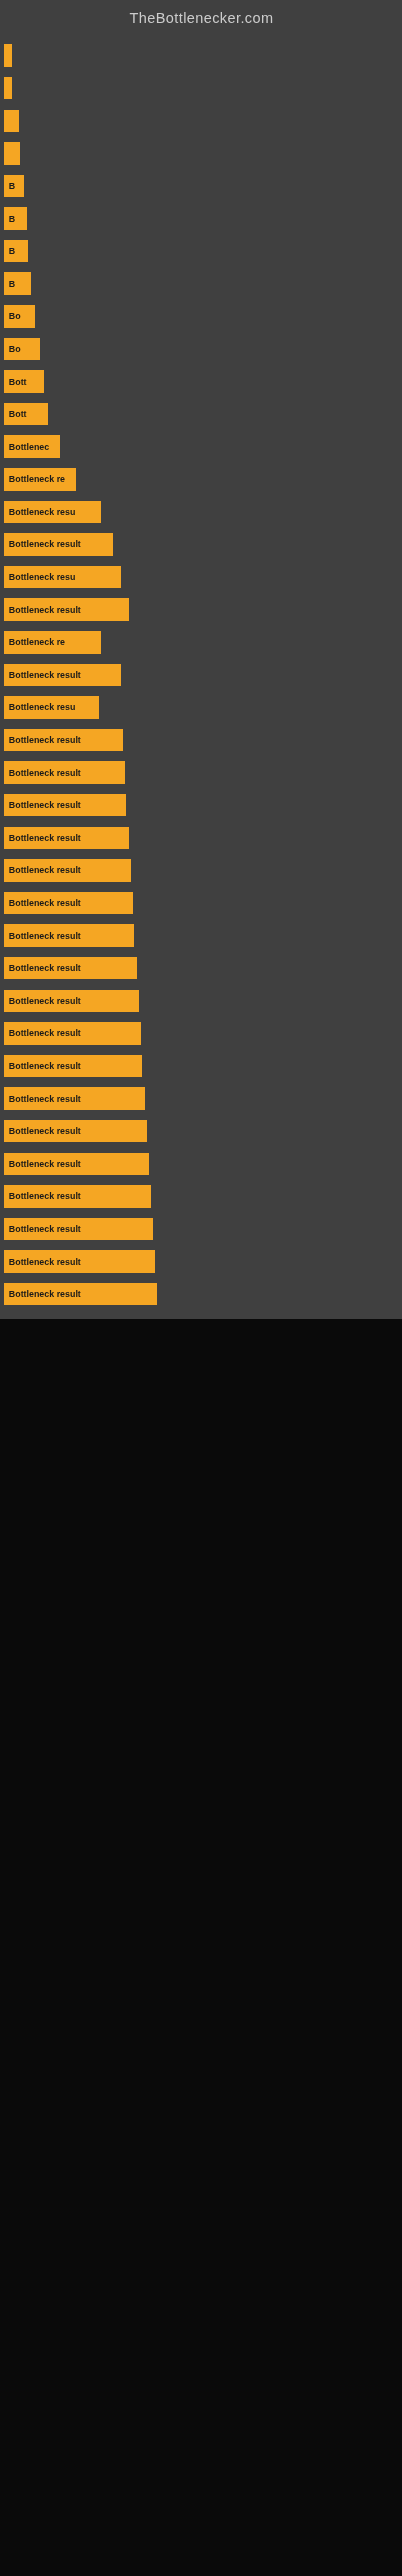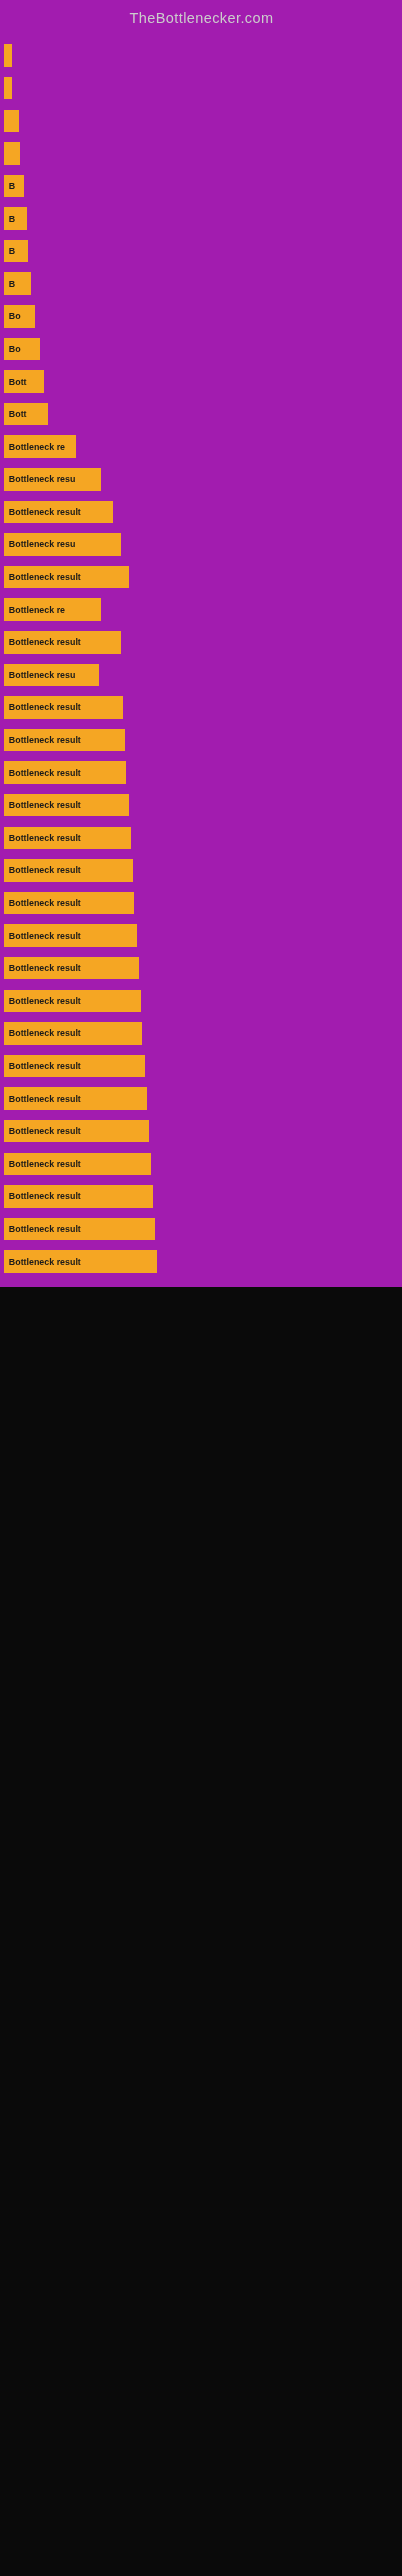--- a/index.html
+++ b/index.html
@@ -11,21 +11,21 @@
     body {
       background-color: #0a0a0a;
       width: 403px;
       min-height: 2576px;
       font-family: Arial, sans-serif;
       overflow-x: hidden;
     }
 
     .page-container {
       width: 403px;
-      background-color: #a21caf;
+      background-color: #404040;
       position: relative;
     }
 
     .site-title {
       color: #cccccc;
       font-size: 14.5px;
       text-align: center;
       padding: 9.7px 0 6.4px 0;
       letter-spacing: 0.4px;
     }
@@ -166,20 +166,25 @@
         <div class="bar bar-11">
           <span class="bar-label">Bott</span>
         </div>
       </div>
       <div class="bar-row">
         <div class="bar bar-12">
           <span class="bar-label">Bott</span>
         </div>
       </div>
       <div class="bar-row">
+        <div class="bar bar-13">
+          <span class="bar-label">Bottlenec</span>
+        </div>
+      </div>
+      <div class="bar-row">
         <div class="bar bar-14">
           <span class="bar-label">Bottleneck re</span>
         </div>
       </div>
       <div class="bar-row">
         <div class="bar bar-16">
           <span class="bar-label">Bottleneck resu</span>
         </div>
       </div>
       <div class="bar-row">

